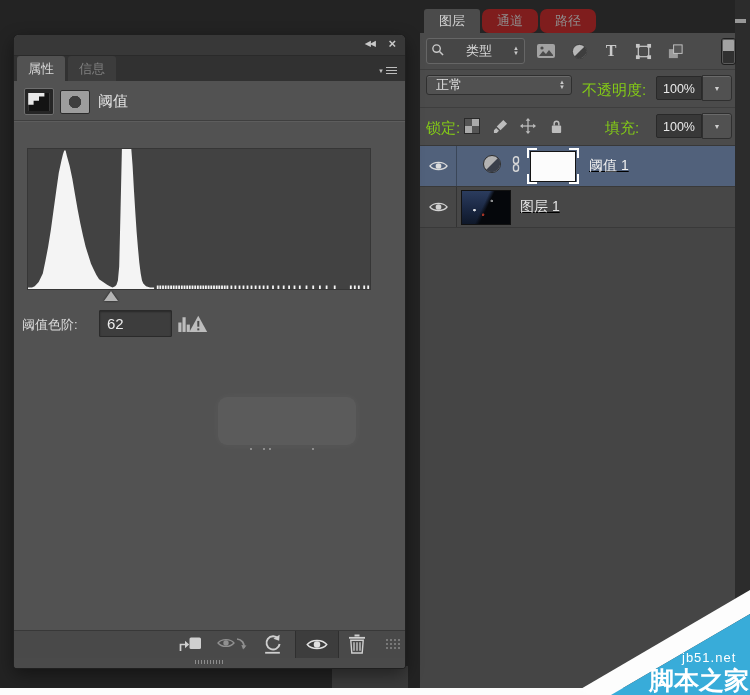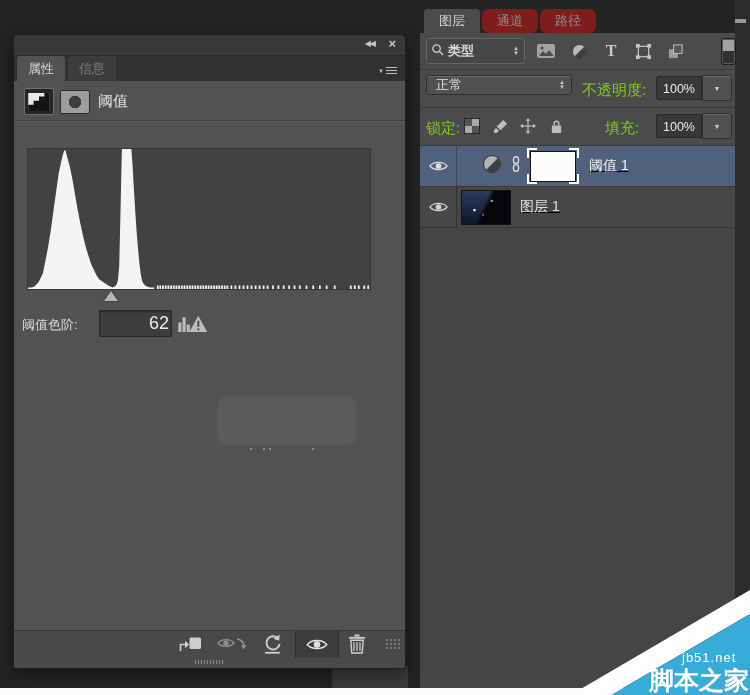--- a/index.html
+++ b/index.html
@@ -34,22 +34,22 @@
   .p-div1{position:absolute;left:0;right:0;top:85px;}
 
   .histbox{position:absolute;left:13px;top:113px;width:342px;height:140px;background:#424242;
            border:1px solid #363636;}
   .histbox svg{display:block;width:342px;height:140px;}
   .th-slider{position:absolute;top:256px;width:0;height:0;border-left:7px solid transparent;
              border-right:7px solid transparent;border-bottom:10px solid #b5b5b5;
              filter:drop-shadow(0 0 1px #1d1d1d);cursor:pointer;}
   .th-label{position:absolute;left:8px;top:281px;font-size:13px;color:#dadada;}
   .th-input{position:absolute;left:85px;top:275px;width:62px;height:23px;background:#3d3d3d;
-            border:1px solid #2a2a2a;border-radius:1px;color:#ececec;font-size:18px;padding-left:7px;
-            font-family:"Liberation Sans","DejaVu Sans",sans-serif;box-shadow:inset 0 1px 2px rgba(0,0,0,.35);text-align:right;}
+            border:1px solid #2a2a2a;border-radius:1px;color:#ececec;font-size:15px;padding-left:7px;
+            font-family:"Liberation Sans","DejaVu Sans",sans-serif;box-shadow:inset 0 1px 2px rgba(0,0,0,.35);}
   .th-warn{position:absolute;left:163px;top:277px;}
 
   .ghost{position:absolute;left:204px;top:362px;width:138px;height:48px;border-radius:9px;
          background:rgba(255,255,255,.055);box-shadow:0 0 10px rgba(255,255,255,.04);}
   .ghost-dot{position:absolute;width:2px;height:2px;background:rgba(255,255,255,.45);border-radius:50%;}
 
   .p-toolbar{position:absolute;left:0;right:0;top:595px;height:27px;background:#494949;
              border-top:1px solid #383838;border-bottom:1px solid #383838;}
   .p-tool{position:absolute;display:flex;align-items:center;justify-content:center;cursor:pointer;}
   .p-eyebox{position:absolute;left:281px;top:0;width:42px;height:27px;background:#3d3d3d;
@@ -63,21 +63,21 @@
   
   .layers{position:absolute;left:420px;top:0;width:315px;height:688px;background:#454545;}
   .l-tabs{height:33px;background:#242424;display:flex;align-items:flex-end;padding-left:4px;gap:2px;}
   .l-tab{height:24px;line-height:24px;padding:0 15px;font-size:13px;border-radius:3px 3px 0 0;cursor:pointer;}
   .l-tab.active{background:#4b4b4b;color:#d4d4d4;}
   .l-tab.inactive{background:#7f1d1d;color:#8f8f8f;border-radius:7px;}
   .l-controls{background:#4b4b4b;}
   .l-frow{position:relative;height:36px;border-bottom:1px solid #3e3e3e;}
   .kindbox{position:absolute;left:6px;top:5px;width:99px;height:26px;background:#464646;
            border:1px solid #666;border-radius:3px;display:flex;align-items:center;padding:0 4px;box-sizing:border-box;cursor:pointer;}
-  .kindbox .klabel{font-size:13px;color:#dadada;margin-left:4px;font-weight:bold;}
+  .kindbox .klabel{font-size:13px;color:#dadada;margin-left:22px;}
   .spinner{margin-left:auto;display:flex;flex-direction:column;line-height:5px;font-size:6px;color:#c9c9c9;padding-right:1px;}
   .fbtn{position:absolute;top:8px;width:24px;height:20px;display:flex;align-items:center;justify-content:center;cursor:pointer;}
   .ftoggle{position:absolute;left:301px;top:5px;width:13px;height:25px;border:1px solid #1e1e1e;border-radius:3px;
            background:linear-gradient(#a2a2a2 0 48%,#303030 48% 100%);box-shadow:inset 0 0 0 1px #5a5a5a;cursor:pointer;}
   .l-brow{position:relative;height:37px;border-bottom:1px solid #3e3e3e;}
   .modebox{position:absolute;left:6px;top:5px;width:146px;height:20px;background:#515151;
            border:1px solid #2f2f2f;border-radius:3px;box-shadow:inset 0 1px 0 #6a6a6a;
            display:flex;align-items:center;box-sizing:border-box;cursor:pointer;}
   .modebox .mlabel{font-size:13px;color:#e0e0e0;margin-left:9px;}
   .l-label{position:absolute;font-size:15px;color:#84cc16;}

